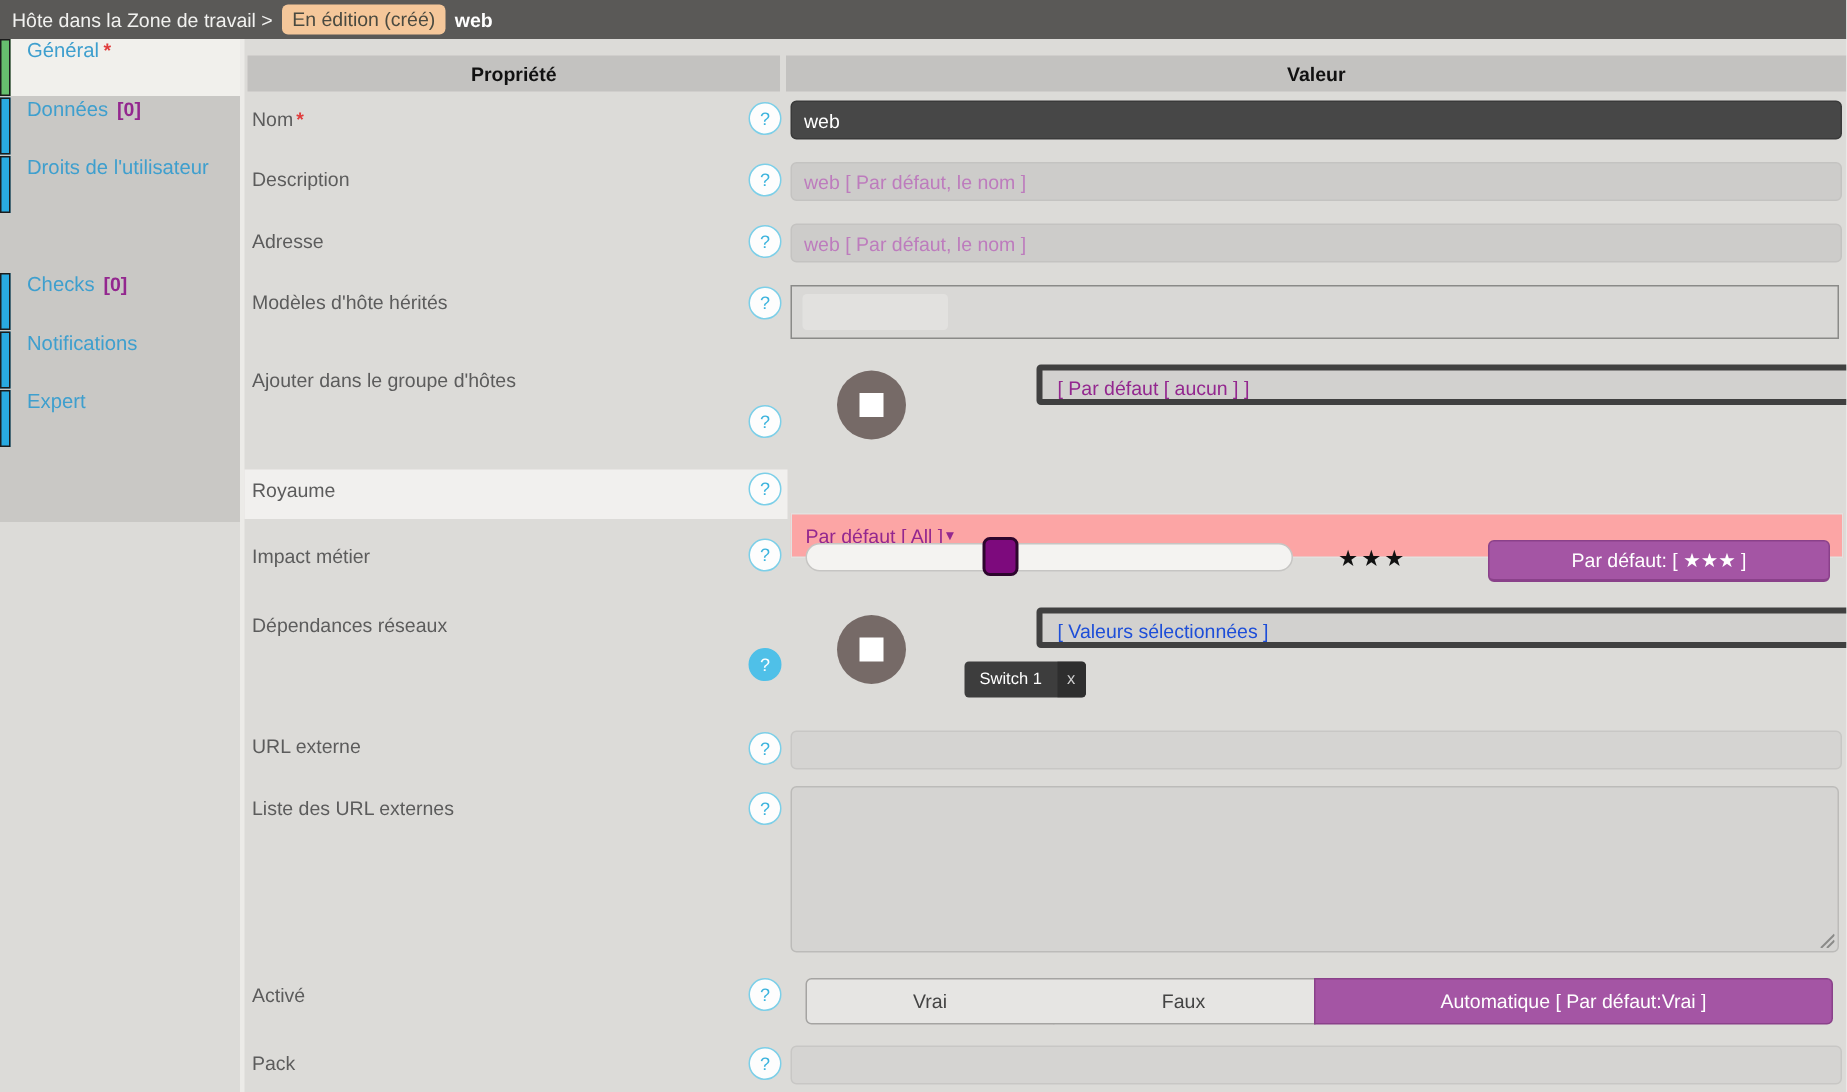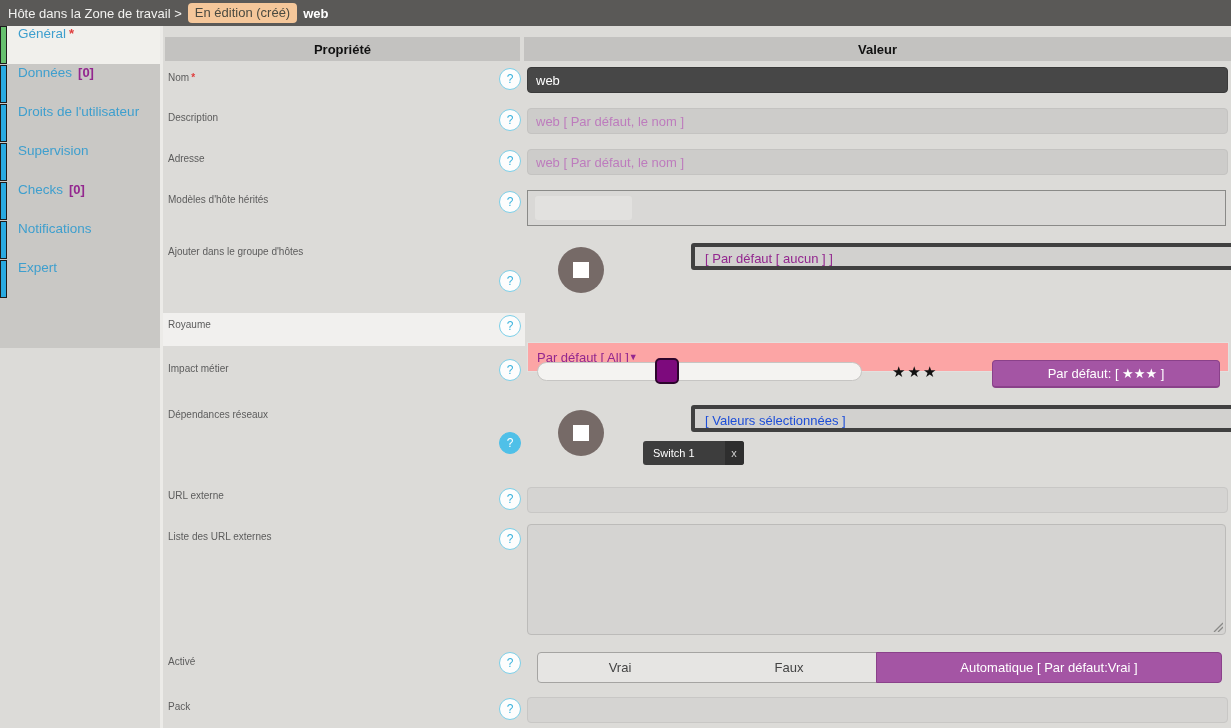--- a/index.html
+++ b/index.html
@@ -27,21 +27,21 @@
   .side-item .cnt { color:#93278f; font-weight:bold; margin-left:6px; }
 
   
   .divider-left { position:absolute; left:160px; top:26px; width:3px; height:702px; background:#ecebe8; }
   .th { position:absolute; top:37px; height:24px; background:#c3c2c0; color:#111; font-weight:bold;
         display:flex; align-items:center; justify-content:center; }
   .th-prop { left:165px; width:355px; }
   .th-val  { left:524px; width:707px; }
 
   
-  .rowlabel { position:absolute; left:168px; color:#5c5c5c; font-size:10px; }
+  .rowlabel { position:absolute; left:168px; color:#5c5c5c; font-size:13px; }
   .req-star { color:#e03c3c; font-weight:bold; margin-left:2px; }
   .help { position:absolute; left:499px; width:22px; height:22px; border-radius:50%;
           background:#fdfdfd; border:1px solid #7ccfe8; color:#3bb3dd; font-size:12px;
           display:flex; align-items:center; justify-content:center; cursor:pointer; }
   .help.filled { background:#4fc0e8; border-color:#4fc0e8; color:#fff; }
 
   .txt { position:absolute; left:527px; width:701px; height:26px; border:1px solid #c8c7c5;
          border-radius:4px; background:#d5d4d2; padding:0 8px; font-family:"Liberation Sans",sans-serif;
          font-size:13px; color:#000000; }
   .txt.dark { background:#474747; border-color:#3a3a3a; color:#fff; }
@@ -69,21 +69,21 @@
                   border:1px solid #c6c5c3; border-radius:10px; cursor:pointer; }
   .slider-handle { position:absolute; top:-5px; width:24px; height:26px; background:#7d0a7d;
                    border:2px solid #2d062d; border-radius:5px; cursor:grab; }
   .stars { position:absolute; left:892px; top:363px; color:#111; font-size:15px; letter-spacing:2px; }
   .btn-default { position:absolute; left:992px; top:360px; width:228px; height:28px; background:#a455a4;
                  border:1px solid #8a418a; border-bottom-width:2px; border-radius:4px; color:#fff;
                  display:flex; align-items:center; justify-content:center; font-size:13px; cursor:pointer; }
 
   
   .tag { position:absolute; left:643px; top:441px; height:24px; background:#3d3d3d; border-radius:3px;
-         display:flex; align-items:center; color:#fff; font-size:11px; overflow:hidden; cursor:default;gap:20px; }
+         display:flex; align-items:center; color:#fff; font-size:11px; overflow:hidden; cursor:default; }
   .tag .tlabel { padding:0 10px; }
   .tag .tx { width:19px; height:24px; background:#2e2e2e; color:#cfcfcf; display:flex;
              align-items:center; justify-content:center; cursor:pointer; }
 
   
   .tagbox { position:absolute; left:527px; top:190px; width:699px; height:36px; background:#d9d8d6;
             border:1px solid #8a8a88; }
   .tagbox .chip { position:absolute; left:7px; top:5px; width:97px; height:24px; background:#e2e1df;
                   border-radius:3px; }
 
@@ -120,24 +120,20 @@
   </div>
   <div class="side-item" style="top:65px">
     <span class="bar"></span>
     <span class="lbl">Données</span>
     <span class="cnt">[0]</span>
   </div>
   <div class="side-item" style="top:104px">
     <span class="bar"></span>
     <span class="lbl">Droits de l'utilisateur</span>
   </div>
-  <div class="side-item" style="top:143px">
-    <span class="bar"></span>
-    <span class="lbl">Supervision</span>
-  </div>
   <div class="side-item" style="top:182px">
     <span class="bar"></span>
     <span class="lbl">Checks</span>
     <span class="cnt">[0]</span>
   </div>
   <div class="side-item" style="top:221px">
     <span class="bar"></span>
     <span class="lbl">Notifications</span>
   </div>
   <div class="side-item" style="top:260px">

